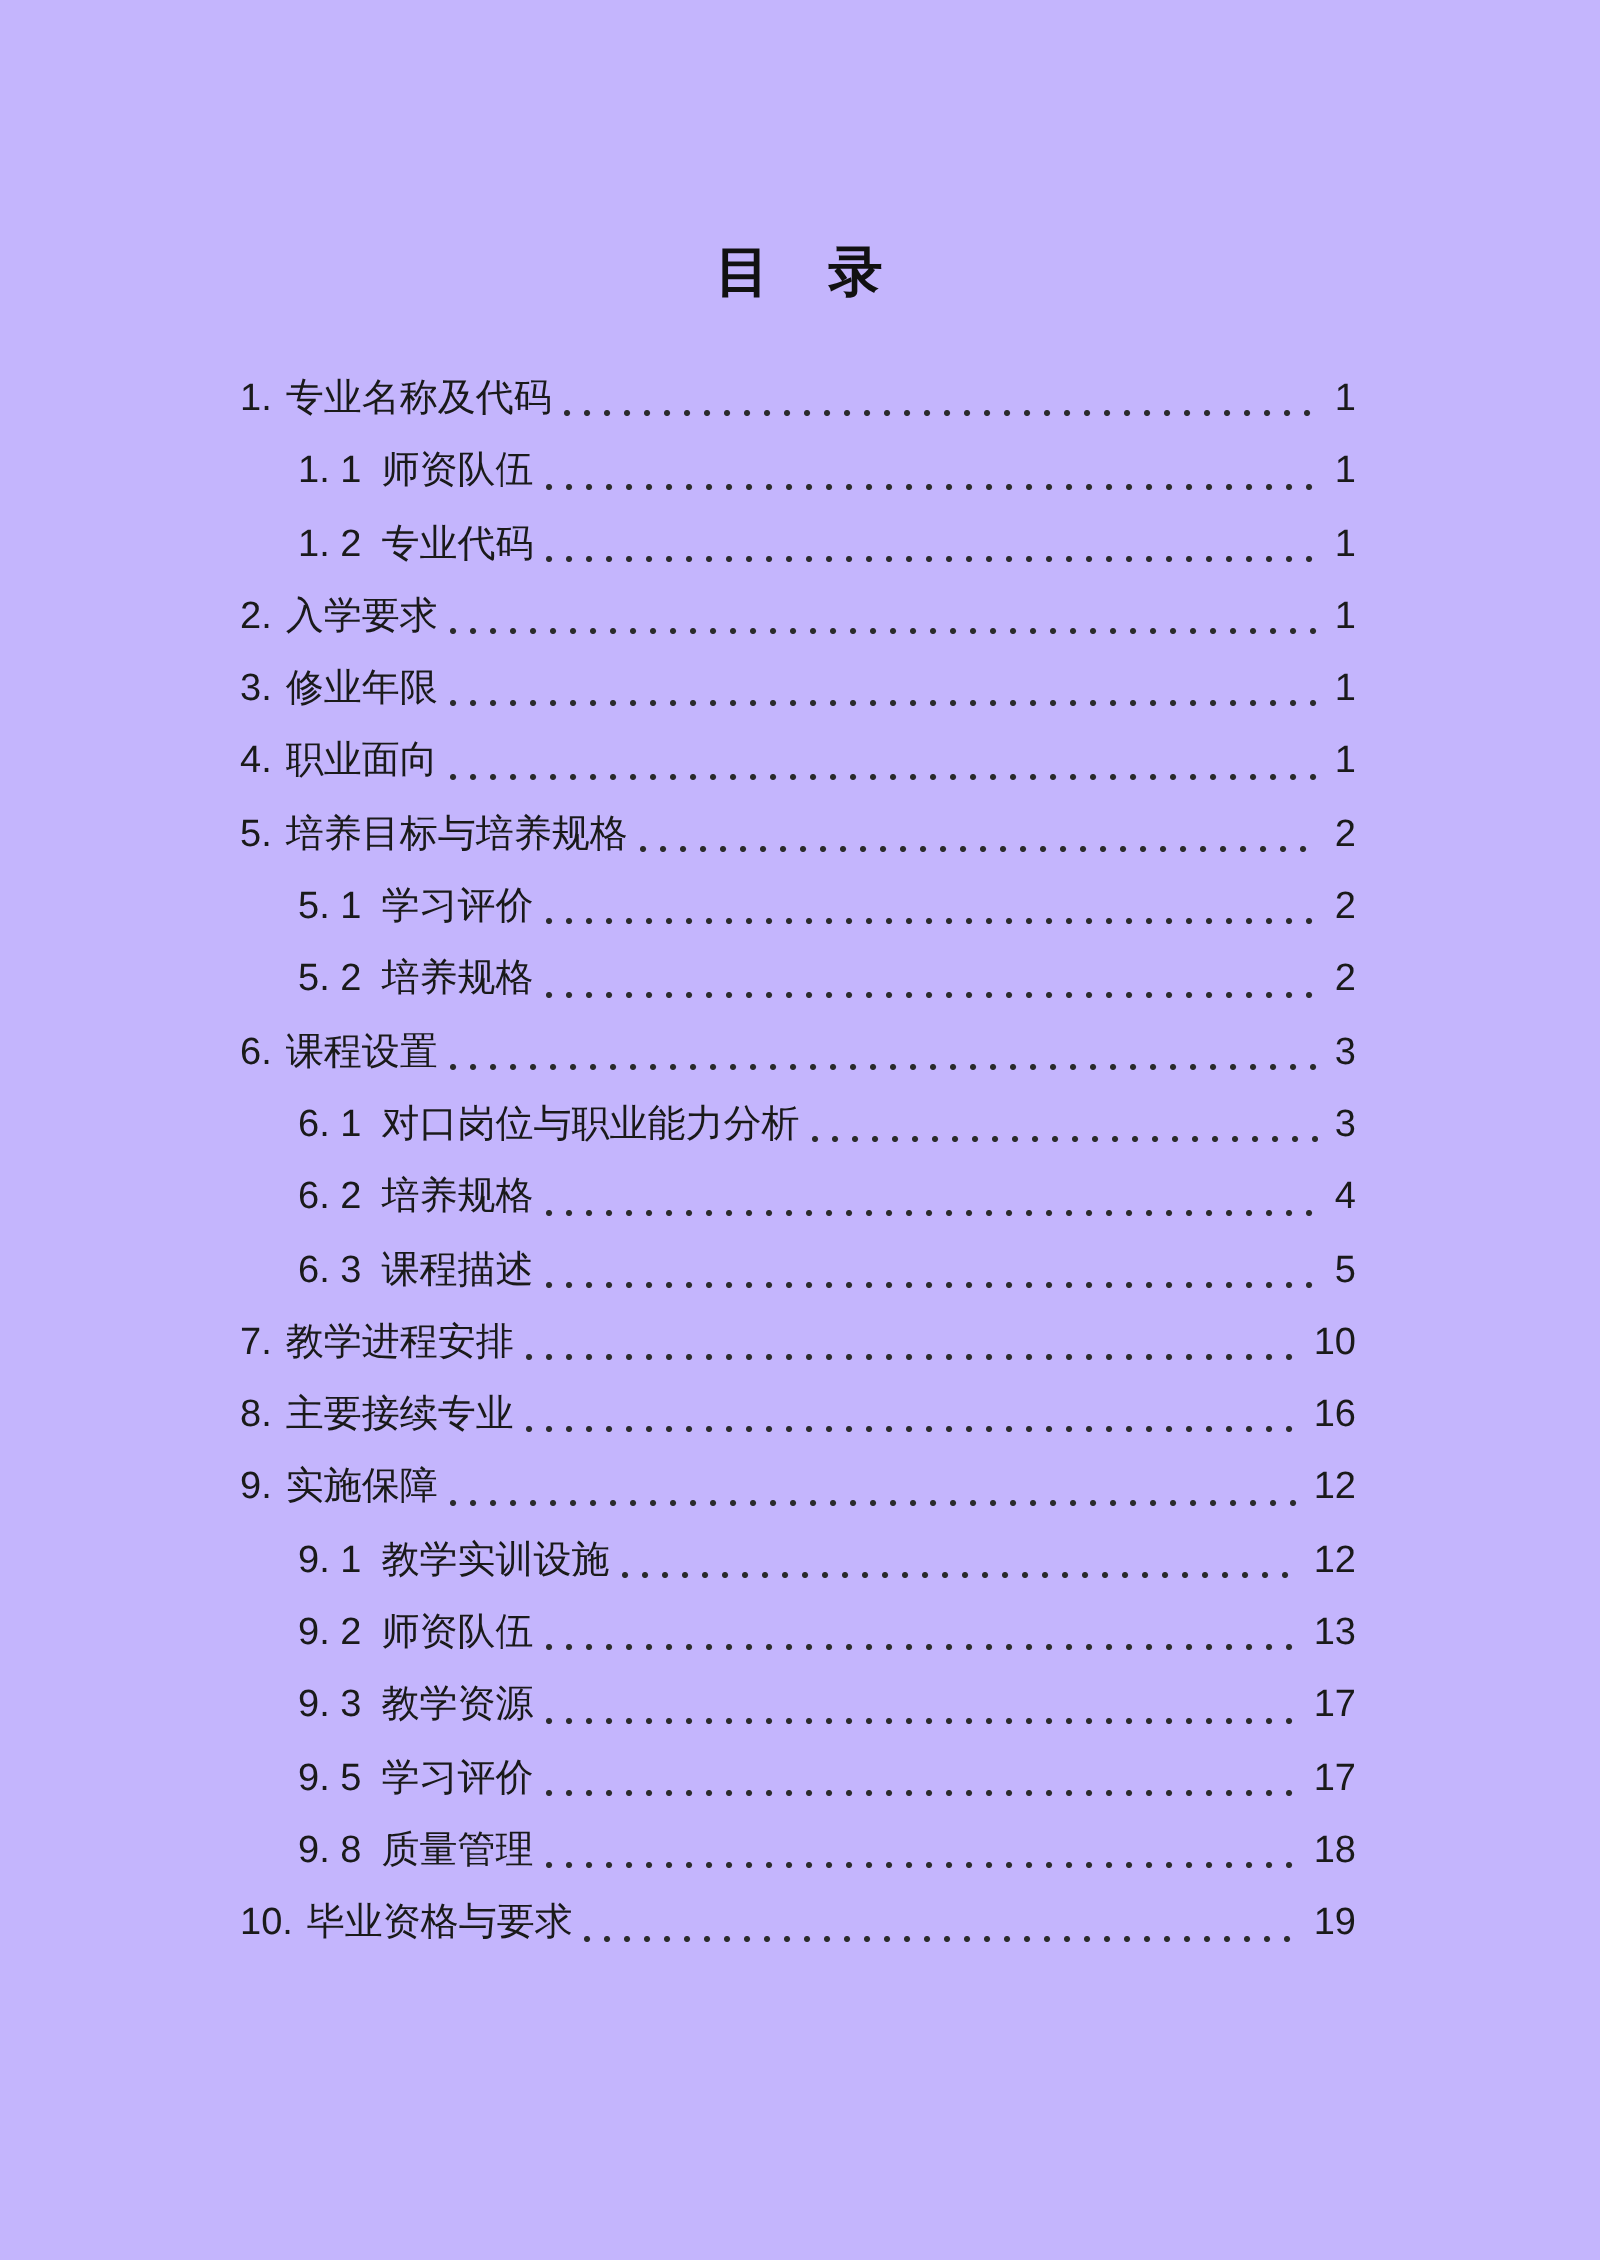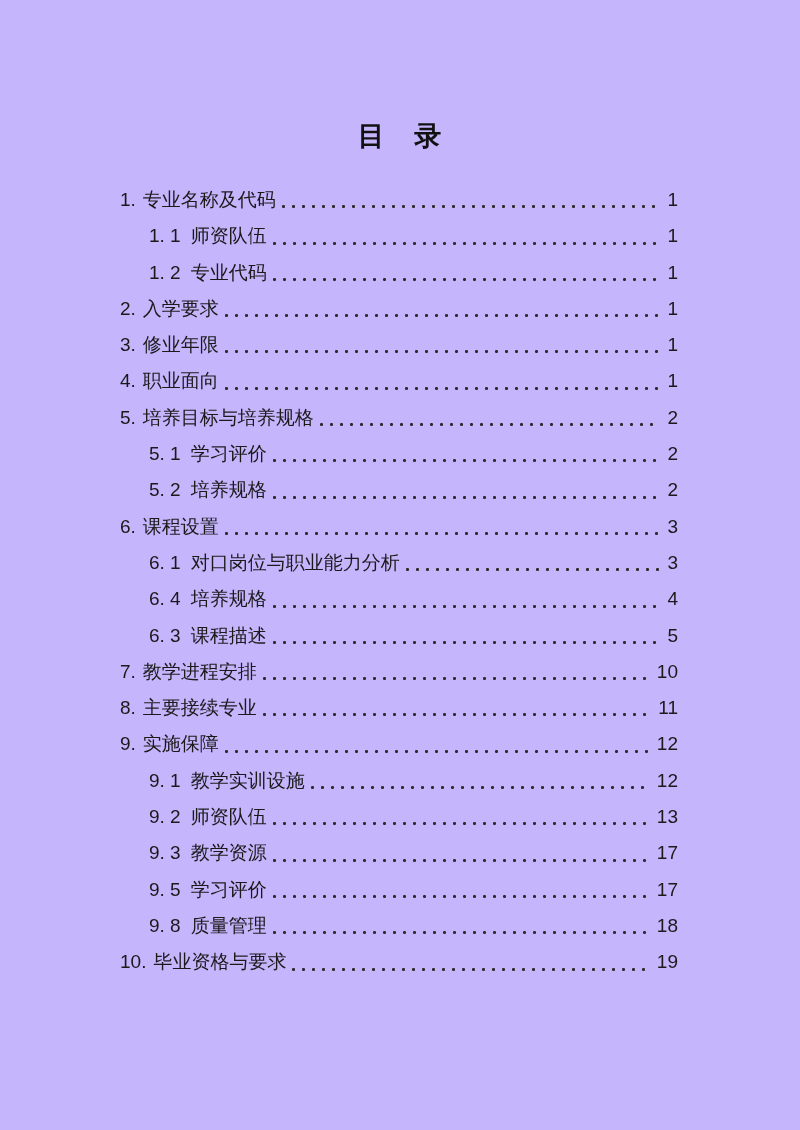--- a/index.html
+++ b/index.html
@@ -154,21 +154,21 @@
   </div>
 
   <div class="toc-row level-1">
     <span class="num">6. 1</span>
     <span class="text">对口岗位与职业能力分析</span>
     <span class="leader"></span>
     <span class="pagenum">3</span>
   </div>
 
   <div class="toc-row level-1">
-    <span class="num">6. 4</span>
+    <span class="num">6. 2</span>
     <span class="text">培养规格</span>
     <span class="leader"></span>
     <span class="pagenum">4</span>
   </div>
 
   <div class="toc-row level-1">
     <span class="num">6. 3</span>
     <span class="text">课程描述</span>
     <span class="leader"></span>
     <span class="pagenum">5</span>
@@ -178,21 +178,21 @@
     <span class="num">7.</span>
     <span class="text">教学进程安排</span>
     <span class="leader"></span>
     <span class="pagenum">10</span>
   </div>
 
   <div class="toc-row">
     <span class="num">8.</span>
     <span class="text">主要接续专业</span>
     <span class="leader"></span>
-    <span class="pagenum">11</span>
+    <span class="pagenum">16</span>
   </div>
 
   <div class="toc-row">
     <span class="num">9.</span>
     <span class="text">实施保障</span>
     <span class="leader"></span>
     <span class="pagenum">12</span>
   </div>
 
   <div class="toc-row level-1">

